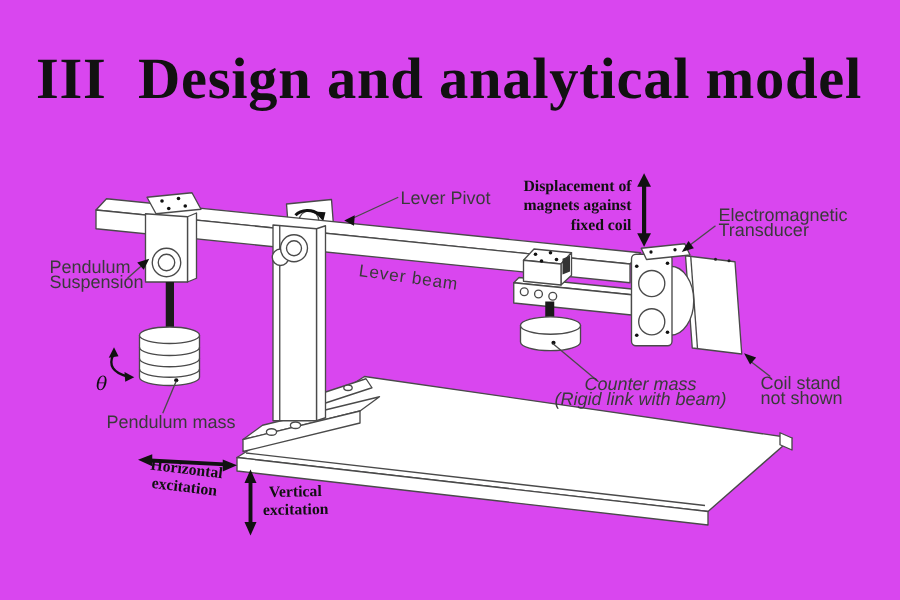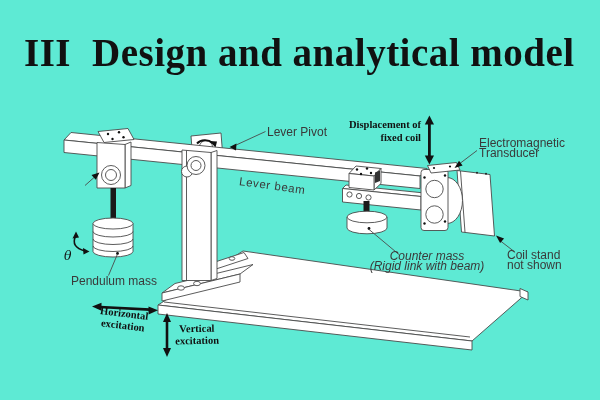--- a/index.html
+++ b/index.html
@@ -1,16 +1,16 @@
 <!DOCTYPE html>
 <html><head>
 <meta charset="utf-8">
 <style>
   html,body{margin:0;padding:0;background:#fff;}
-  #canvas{position:relative;width:600px;height:400px;background:#5eead4;overflow:hidden;
+  #canvas{position:relative;width:600px;height:400px;background:#d946ef;overflow:hidden;
           font-family:"Liberation Sans",sans-serif;}
   #diagram-svg{position:absolute;left:0;top:0;}
   .ln{fill:none;stroke:#4a4a4a;stroke-width:0.9;stroke-linejoin:round;}
   .fw{fill:#ffffff;stroke:#4a4a4a;stroke-width:0.9;stroke-linejoin:round;}
   .blk{fill:#111111;stroke:none;}
   .lbl{position:absolute;color:#3a3a3a;font-size:12px;line-height:10px;white-space:nowrap;}
   .slbl{position:absolute;color:#111;font-family:"Liberation Serif",serif;font-weight:bold;
         font-size:10.5px;line-height:12px;white-space:nowrap;}
   #page-title{position:absolute;left:24px;top:30px;color:#111;
         font-family:"Liberation Serif",serif;font-weight:bold;font-size:39px;
@@ -167,27 +167,32 @@
       <polygon class="blk" points="229.5,147 236.5,143.5 236,150.5"></polygon>
       <line class="ln" x1="477" y1="150.5" x2="458.5" y2="164.5"></line>
       <polygon class="blk" points="454.5,168 459,160.7 462.6,165.5"></polygon>
       <line class="ln" x1="513.5" y1="251" x2="500.5" y2="241"></line>
       <polygon class="blk" points="496,235.5 504.1,238.4 500.1,243"></polygon>
       <line class="ln" x1="368.5" y1="229" x2="399" y2="254.5"></line>
       <line class="ln" x1="117.5" y1="254" x2="108.5" y2="275.5"></line>
     </g>
   </svg>
 
+  <div class="lbl" style="left:33px;top:173px">
+    <div>Pendulum</div>
+    <div>Suspension</div>
+  </div>
 
   <div class="lbl" id="lbl-lever-pivot" style="left:267px;top:126.5px">Lever Pivot</div>
 
   <div class="lbl" id="lbl-lever-beam" style="left:240px;top:176px">Lever beam</div>
 
   <div class="slbl" id="lbl-displacement" style="left:330px;top:118px">
     <div>Displacement of</div>
+    <div>magnets against</div>
     <div>fixed coil</div>
   </div>
 
   <div class="lbl" style="left:479px;top:137.5px">
     <div>Electromagnetic</div>
     <div>Transducer</div>
   </div>
 
   <div class="lbl" id="lbl-counter-mass" style="left:366px;top:251px">
     <div>Counter mass</div>

